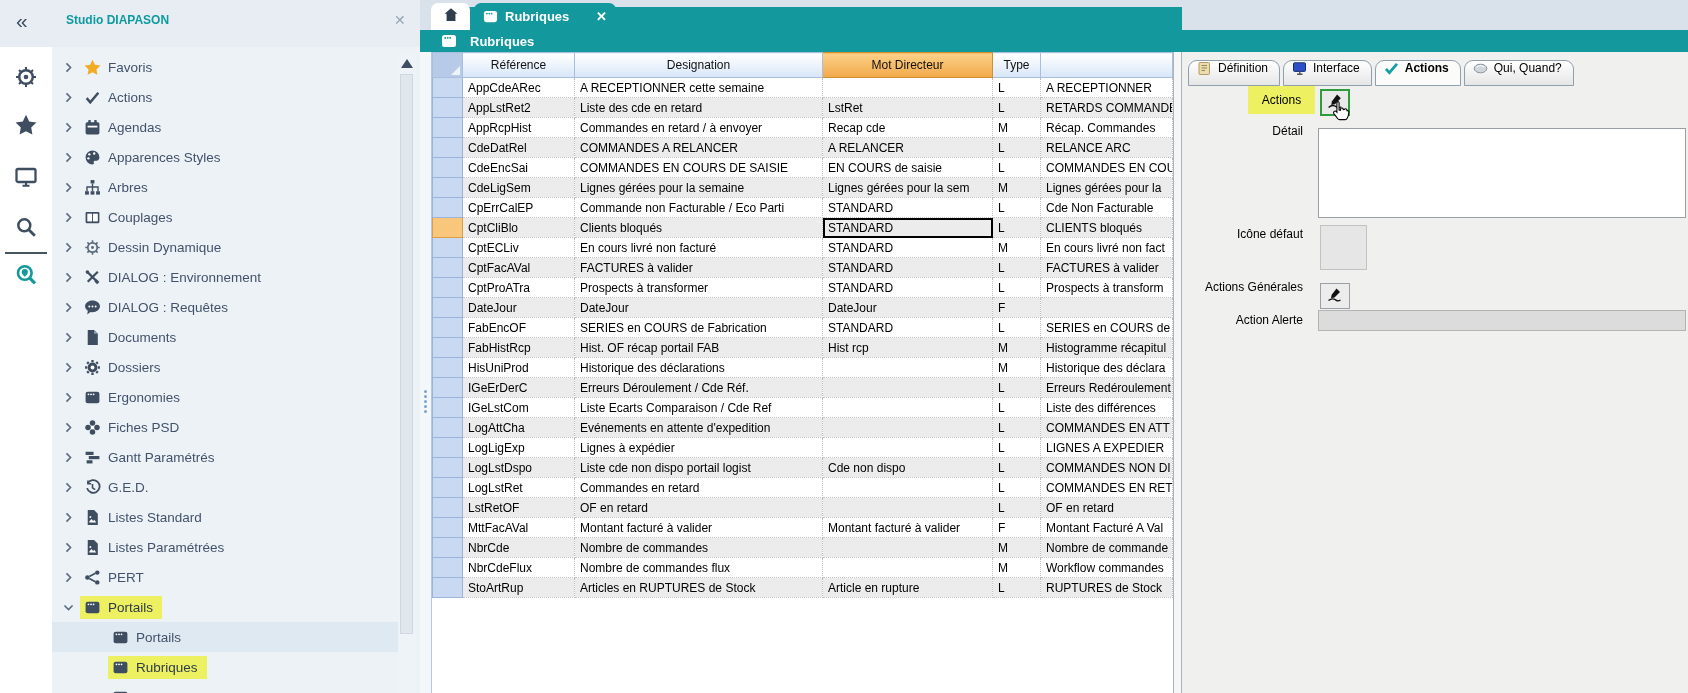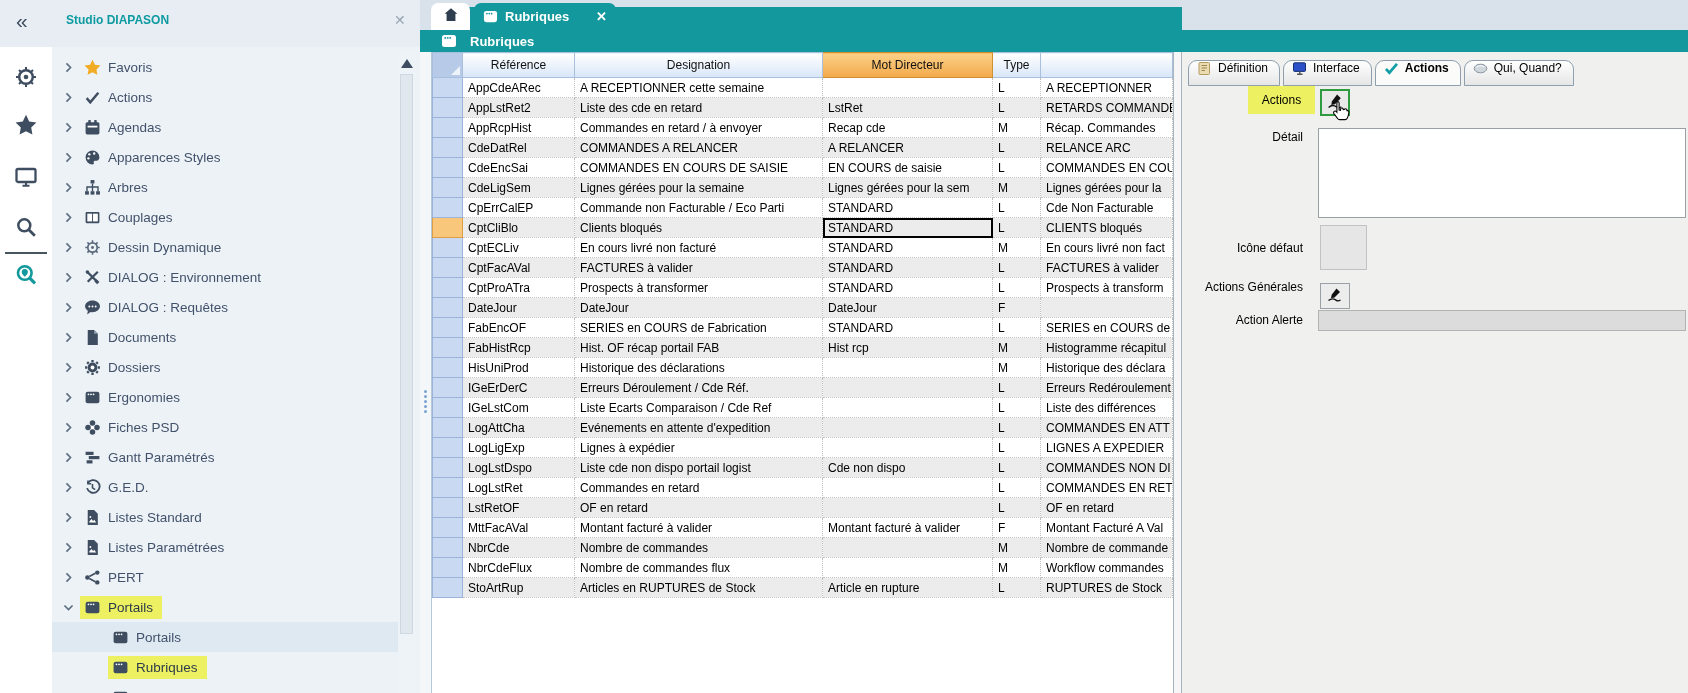--- a/index.html
+++ b/index.html
@@ -823,24 +823,24 @@
             <path d="M1.5 13.6c2.5-2.3 5-2.3 7.5-.5 1.5 1.1 3 .9 4.5-.2" stroke="#111" stroke-width="1.3" fill="none"></path>
           </svg>
       </span>
     </div>
     <div class="cursor">
       <svg viewBox="0 0 22 26" width="22" height="26">
           <path d="M7.5 1.5c.9 0 1.6.7 1.6 1.6v7l1.4.3v-1c0-.8.6-1.4 1.4-1.4.6 0 1.1.4 1.3 1l.1.6 1-.1c.2-.5.7-.8 1.2-.8.7 0 1.3.5 1.4 1.2l.1.7h.7c.8.1 1.3.8 1.2 1.6-.3 2.3-.8 4.6-1.8 6.3-.4.7-1.1 1.1-1.9 1.1H9.6c-.7 0-1.4-.3-1.8-.9l-3.9-5.1c-.5-.7-.4-1.7.3-2.2.6-.5 1.5-.4 2 .1l.7.8V3.1c0-.9.7-1.6 1.6-1.6z" fill="#fff" stroke="#000" stroke-width="1.1"></path>
         </svg>
     </div>
 
-    <div class="f-label" style="top:78px">Détail</div>
+    <div class="f-label" style="top:72px">Détail</div>
     <textarea class="ta-detail" value="" style=""></textarea>
 
-    <div class="f-label" style="top:189px">Icône défaut</div>
+    <div class="f-label" style="top:175px">Icône défaut</div>
     <div class="icon-box"></div>
 
     <div class="f-label" style="top:228px">Actions Générales</div>
     <div class="btn-gen">
       <span>
         <svg viewBox="0 0 16 16" width="16" height="16">
             <path d="M9.5 1.5L13 5l-5.5 5.5L4 11.2l.7-3.5z" fill="#111"></path>
             <path d="M1.5 13.6c2.5-2.3 5-2.3 7.5-.5 1.5 1.1 3 .9 4.5-.2" stroke="#111" stroke-width="1.3" fill="none"></path>
           </svg>
       </span>

